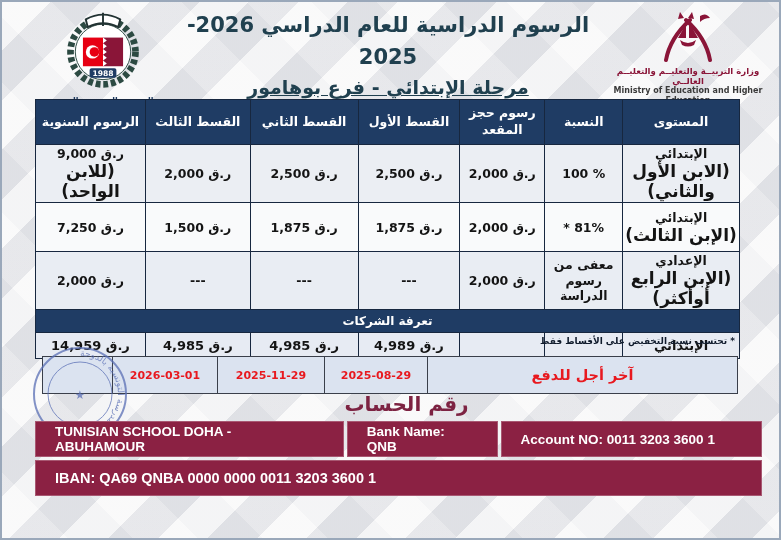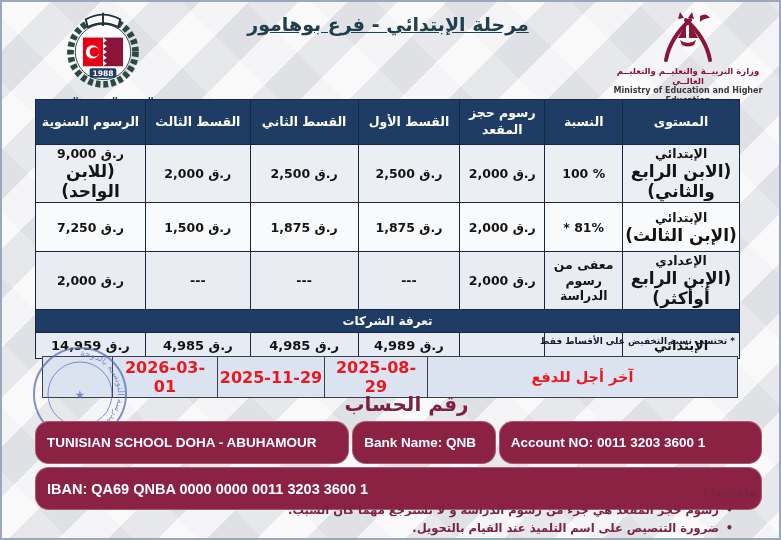--- a/index.html
+++ b/index.html
@@ -34,31 +34,31 @@
   .band td{background:#1f3c64;color:#fff;font-size:12px;font-weight:bold;height:20px;}
   .r4 td{background:#e7ebf3;height:23px;font-size:13px;}
   .num{direction:ltr;}
   .sub{font-size:17px;}
   .small{font-size:11px;line-height:1.25;}
   .footnote{right:44px;top:334px;direction:rtl;font-size:9px;font-weight:bold;color:#101b2c;}
   
   .deadline{left:40px;top:354px;direction:rtl;}
   .deadline td{border:1px solid #3a3f4a;background:#dbe3f0;height:34px;text-align:center;vertical-align:middle;}
   .deadline .lbl{color:#e8191f;font-size:14.5px;font-weight:bold;}
-  .deadline .dt{color:#e8191f;font-size:16px;font-weight:bold;direction:ltr;font-family:"DejaVu Sans",sans-serif;}
+  .deadline .dt{color:#e8191f;font-size:11px;font-weight:bold;direction:ltr;font-family:"DejaVu Sans",sans-serif;}
   
   .stamp{left:28px;top:342px;width:100px;height:100px;opacity:.75;}
   
   .acct-heading{left:41px;top:390px;width:727px;text-align:center;direction:rtl;
        color:#7d2342;font-size:20px;font-weight:bold;}
   .bars{left:33px;top:419px;width:727px;}
   .bar-row{display:flex;gap:3px;margin-bottom:3px;}
   .bar-cell{background:#8b2143;color:#fff;font-family:"Liberation Sans",sans-serif;
        font-weight:bold;font-size:13.5px;display:flex;align-items:center;
-       padding:0 12px;height:43px;box-shadow:inset 0 0 0 1px rgba(255,255,255,.25);border-radius:14px;}
+       padding:0 20px;height:36px;box-shadow:inset 0 0 0 1px rgba(255,255,255,.25);}
   .bar-iban{width:711px;font-size:14.5px;}
   .w-name{width:301px;} .w-bank{width:124px;} .w-acc{width:248px;}
   
   .notes{right:22px;top:483px;width:730px;direction:rtl;color:#7d2342;}
   .notes .h{font-size:12px;font-weight:bold;text-decoration:underline;margin-bottom:3px;}
   .notes .li{font-size:11.5px;font-weight:bold;line-height:1.55;padding-right:24px;}
   .notes .b{display:inline-block;width:14px;color:#7d2342;}
 </style>
 </head>
 <body>
@@ -77,20 +77,21 @@
       <rect x="45" y="32" width="21" height="30" fill="#8a1538"></rect>
       <path d="M45 32 l4 3 -4 3 4 3 -4 3 4 3 -4 3 4 3 -4 3 4 3 -4 3" fill="#fff"></path>
       <rect x="31" y="64" width="28" height="10" rx="2" fill="#1f3c64"></rect>
       <text x="45" y="72" text-anchor="middle" font-size="8" fill="#fff" font-family="DejaVu Sans" font-weight="bold">1988</text>
     </svg>
     <div class="ar">المدرسة التونسية بالدوحة</div>
     <div class="en">TUNISIAN SCHOOL IN DOHA</div>
   </div>
 
   <div class="abs title-block">
+    <div class="title-main">الرسوم الدراسية للعام الدراسي 2026-2025</div>
     <div class="title-sub">مرحلة الإبتدائي - فرع بوهامور</div>
   </div>
 
   <div class="abs logo-ministry">
     <svg width="64" height="52" viewBox="0 0 64 52">
       <path d="M10 50 Q14 28 34 10" fill="none" stroke="#8a1538" stroke-width="4" stroke-linecap="round"></path>
       <path d="M54 50 Q50 28 30 10" fill="none" stroke="#8a1538" stroke-width="4" stroke-linecap="round"></path>
       <path d="M32 8 l4 -6 2 7 z" fill="#8a1538"></path>
       <path d="M28 8 l-4 -6 -2 7 z" fill="#8a1538"></path>
       <path d="M24 30 q8 6 16 0 l-2 5 q-6 3 -12 0 z" fill="#8a1538"></path>
@@ -119,21 +120,21 @@
       <th>النسبة</th>
       <th>رسوم حجز المقعد</th>
       <th>القسط الأول</th>
       <th>القسط الثاني</th>
       <th>القسط الثالث</th>
       <th>الرسوم السنوية</th>
     </tr>
     <tr class="r1">
       <td>
         <div>الإبتدائي</div>
-        <div class="sub">(الابن الرابع والثاني)</div>
+        <div class="sub">(الابن الأول والثاني)</div>
       </td>
       <td class="num">100 %</td>
       <td class="num">2,000 ر.ق</td>
       <td class="num">2,500 ر.ق</td>
       <td class="num">2,500 ر.ق</td>
       <td class="num">2,000 ر.ق</td>
       <td>
         <div class="num">9,000 ر.ق</div>
         <div class="sub">(للابن الواحد)</div>
       </td>
@@ -215,19 +216,14 @@
     <div class="bar-row">
       <div class="bar-cell w-name">TUNISIAN SCHOOL DOHA - ABUHAMOUR</div>
       <div class="bar-cell w-bank">Bank Name: QNB</div>
       <div class="bar-cell w-acc">Account NO: 0011 3203 3600 1</div>
     </div>
     <div class="bar-row">
       <div class="bar-cell bar-iban">IBAN: QA69 QNBA 0000 0000 0011 3203 3600 1</div>
     </div>
   </div>
 
-  <div class="abs notes">
-    <div class="h">هام جدا :</div>
-    <div class="li"><span class="b">•</span><span>رسوم حجز المقعد هي جزء من رسوم الدراسة و لا تسترجع مهما كان السبب.</span></div>
-    <div class="li"><span class="b">•</span><span>ضرورة التنصيص على اسم التلميذ عند القيام بالتحويل.</span></div>
-  </div>
 
 </div>
 
 </body></html>

